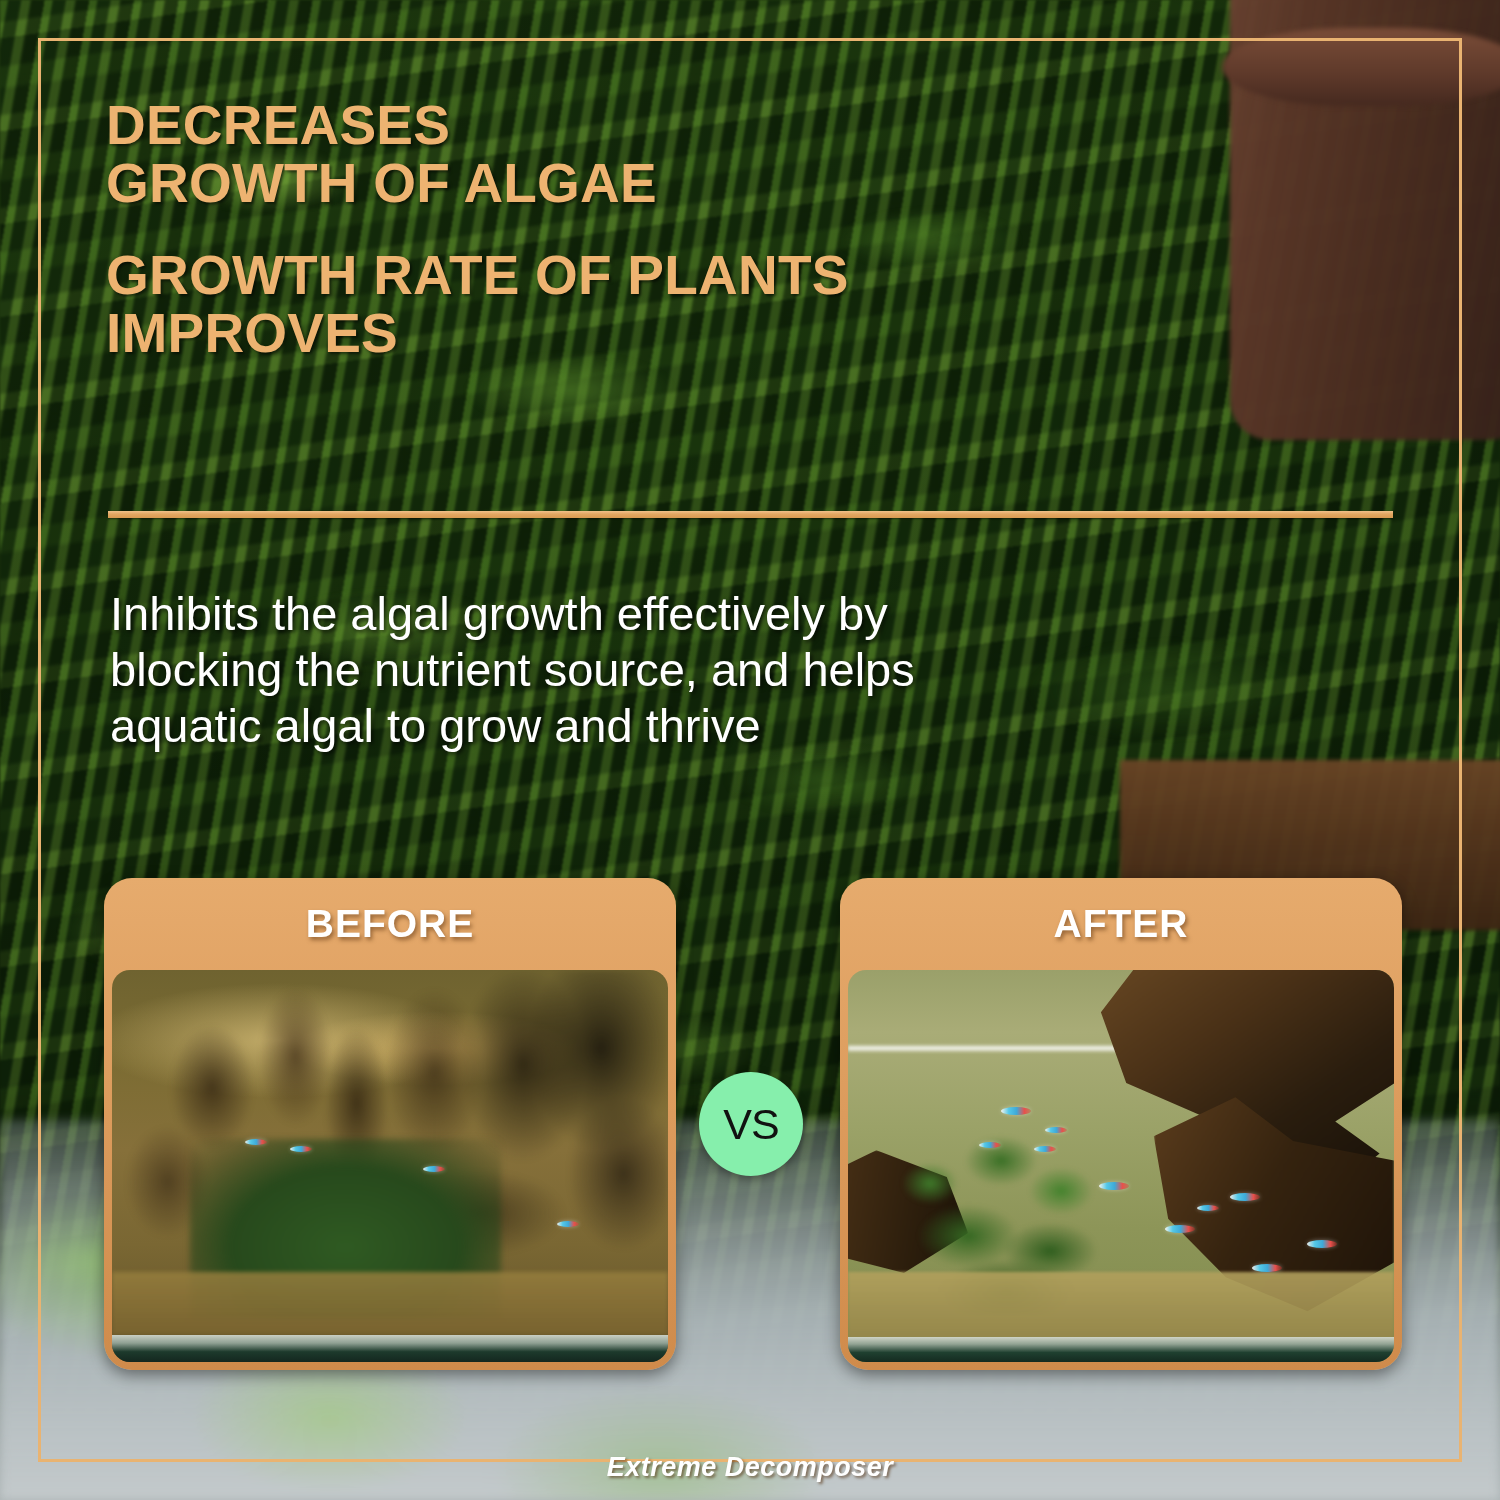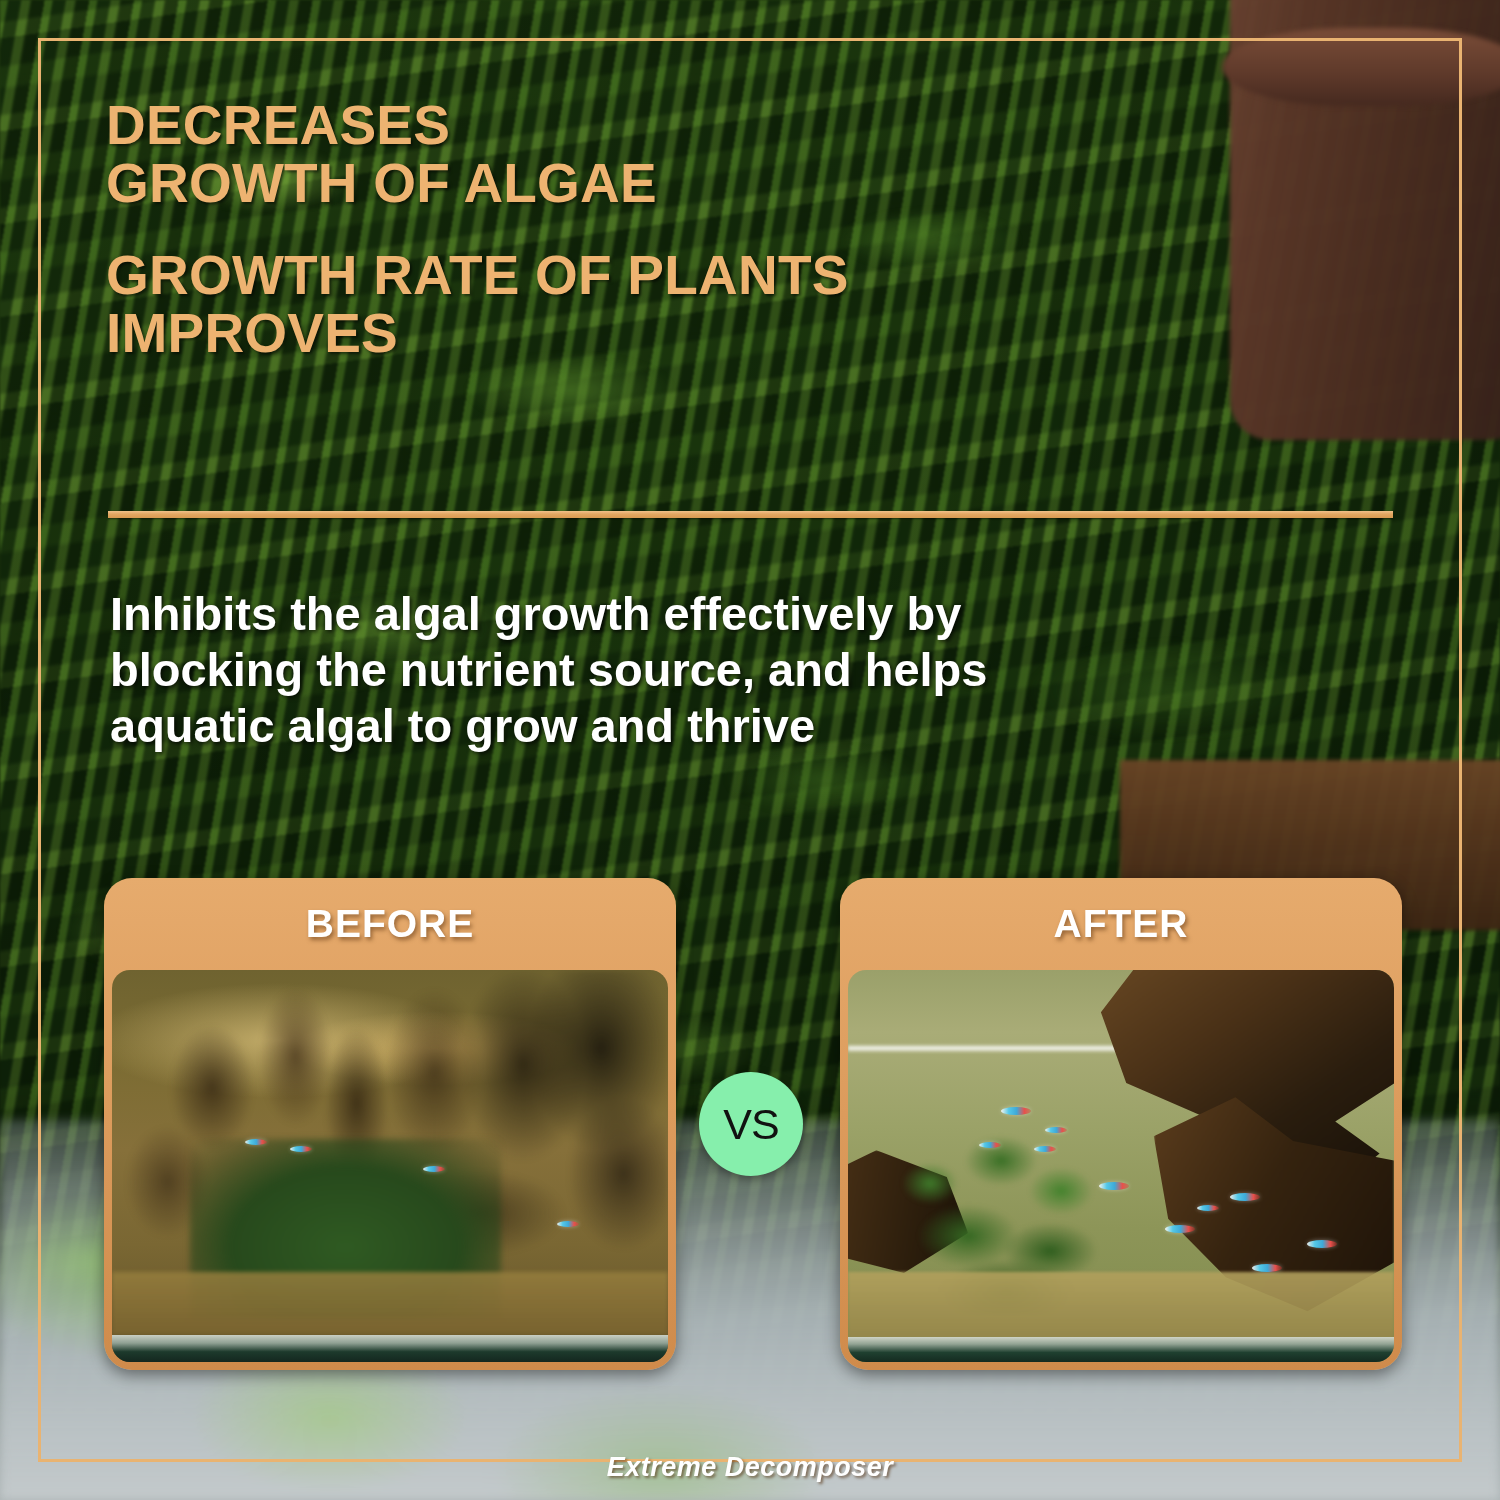--- a/index.html
+++ b/index.html
@@ -159,21 +159,21 @@
     background: linear-gradient(180deg, #f0c089 0%, #e2a762 45%, #d99a52 100%);
     box-shadow: 0 1px 2px rgba(0,0,0,.5);
   }
 
   
   .body-copy {
     position: absolute;
     left: 110px; top: 586px;
     width: 1230px;
     color: #ffffff;
-    font-weight: 700;
+    font-weight: 400;
     font-size: 47px;
     line-height: 56px;
     text-shadow: 2px 2px 4px rgba(0,0,0,.72);
   }
   .body-copy .blk { display: block; }
 
   
   .panel {
     position: absolute;
     top: 878px;

